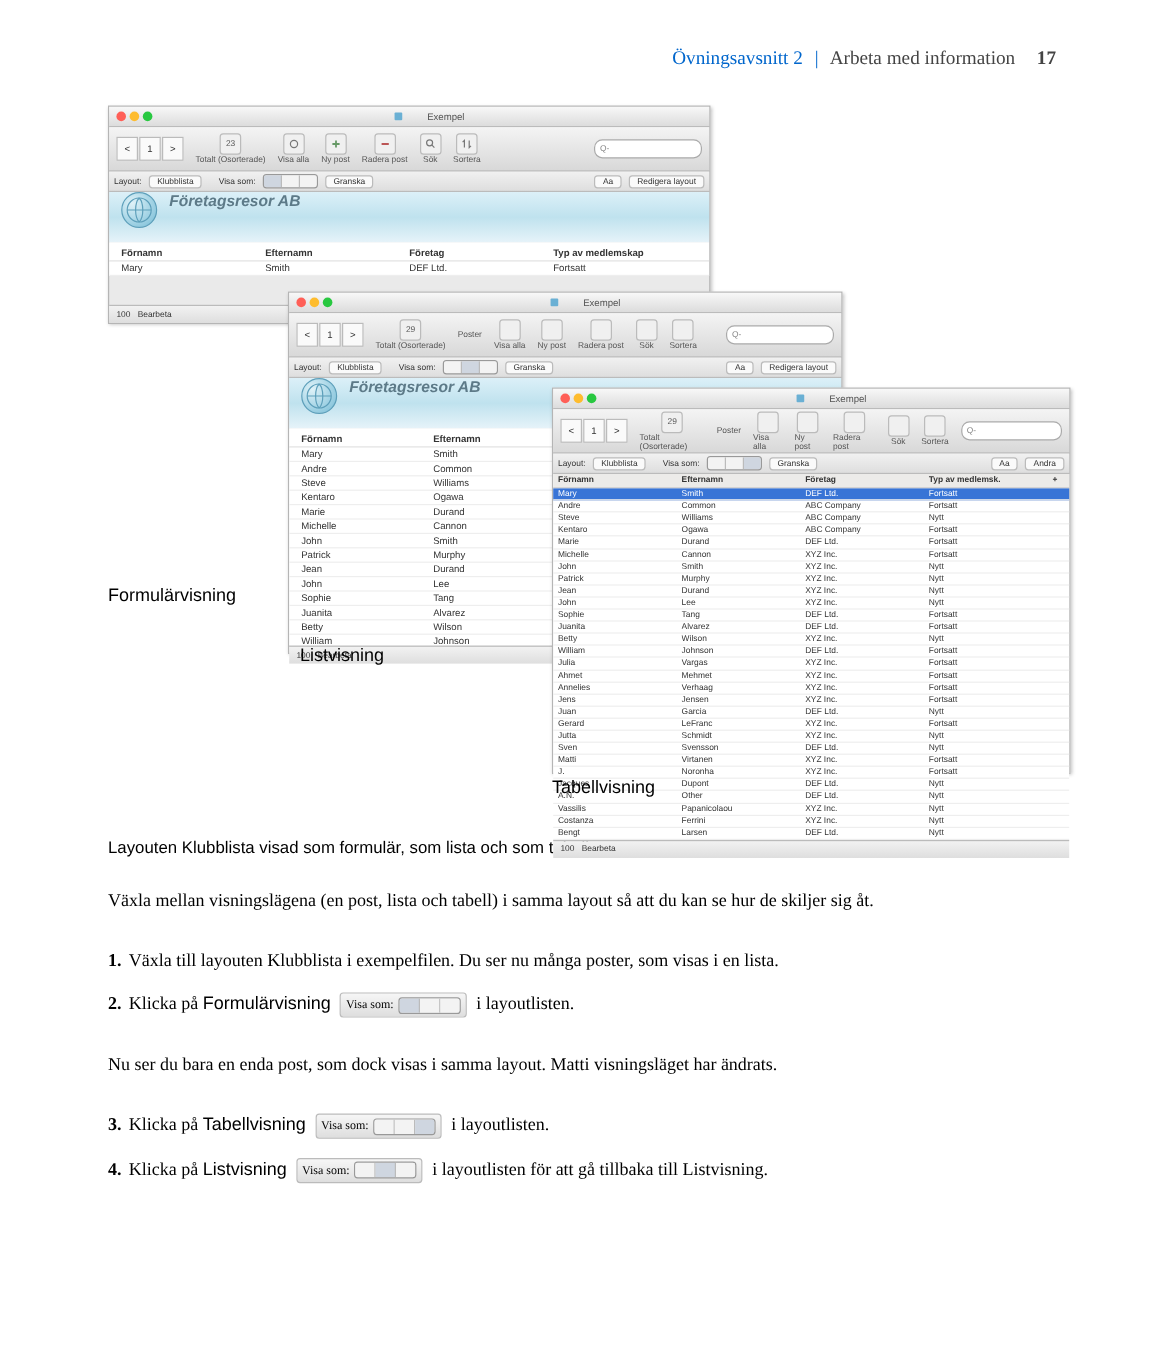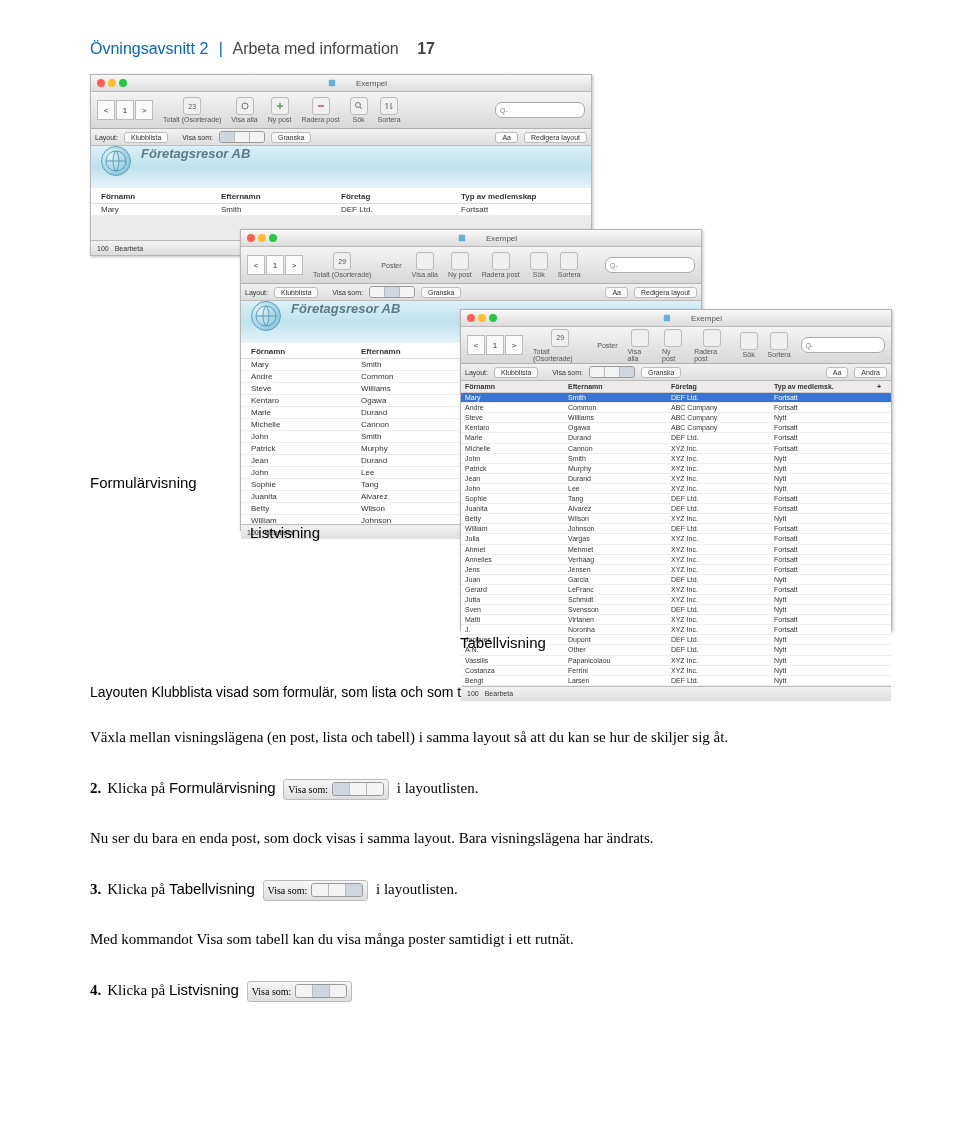--- a/index.html
+++ b/index.html
@@ -8,24 +8,25 @@
     font-family: Georgia, 'Times New Roman', serif;
     font-size: 14px;
     color: #000;
     background: #fff;
     width: 960px;
   }
   .page {
     padding: 40px 80px 60px 90px;
   }
   .header {
-    font-family: Liberation Sans, sans-serif;
+    text-align: right;
+    font-family: Liberation Serif, serif;
     font-size: 16px;
     color: #444;
-    margin-bottom: 16px;
+    margin-bottom: 30px;
   }
   .header .blue { color: #0066cc; }
   .header .sep { color: #0066cc; margin: 0 6px; }
   .header .pn { font-weight: bold; margin-left: 14px; }
 
   .illus-area {
     position: relative;
     height: 590px;
     margin-bottom: 20px;
   }
@@ -720,54 +721,57 @@
 
     <div class="label-f">Formulärvisning</div>
     <div class="label-l">Listvisning</div>
     <div class="label-t">Tabellvisning</div>
   </div>
 
   <div class="caption">Layouten Klubblista visad som formulär, som lista och som tabell</div>
 
   <p class="body">Växla mellan visningslägena (en post, lista och tabell) i samma layout så att du kan se hur de skiljer sig åt.</p>
 
+  <div class="num-item">
+    <span class="n">1.</span><span>Växla till layouten Klubblista i exempelfilen. Du ser nu många poster, som visas i en lista.</span>
+  </div>
 
   <div class="num-item">
     <span class="n">2.</span><span>Klicka på </span><span class="sans">Formulärvisning</span>
     <span class="viewbtn-inline">
       <span>Visa som:</span>
       <span class="viewtoggle">
           <span class="on"></span>
           <span></span>
           <span></span>
         </span>
     </span>
     <span> i layoutlisten.</span>
   </div>
-  <p class="body indent">Nu ser du bara en enda post, som dock visas i samma layout. Bara visningslägena har ändrats.</p>
+  <p class="body indent">Nu ser du bara en enda post, som dock visas i samma layout. Matti visningsläget har ändrats.</p>
 
   <div class="num-item">
     <span class="n">3.</span><span>Klicka på </span><span class="sans">Tabellvisning</span>
     <span class="viewbtn-inline">
       <span>Visa som:</span>
       <span class="viewtoggle">
           <span></span>
           <span></span>
           <span class="on"></span>
         </span>
     </span>
     <span> i layoutlisten.</span>
   </div>
-  <p class="body indent">Med kommandot Visa som tabell kan du visa många poster samtidigt i ett rutnät.</p>
 
   <div class="num-item">
     <span class="n">4.</span><span>Klicka på </span><span class="sans">Listvisning</span>
     <span class="viewbtn-inline">
       <span>Visa som:</span>
       <span class="viewtoggle">
           <span></span>
           <span class="on"></span>
           <span></span>
         </span>
     </span>
+    <span> i layoutlisten för att gå tillbaka till Listvisning.</span>
   </div>
 
 </div>
 
 </body></html>

